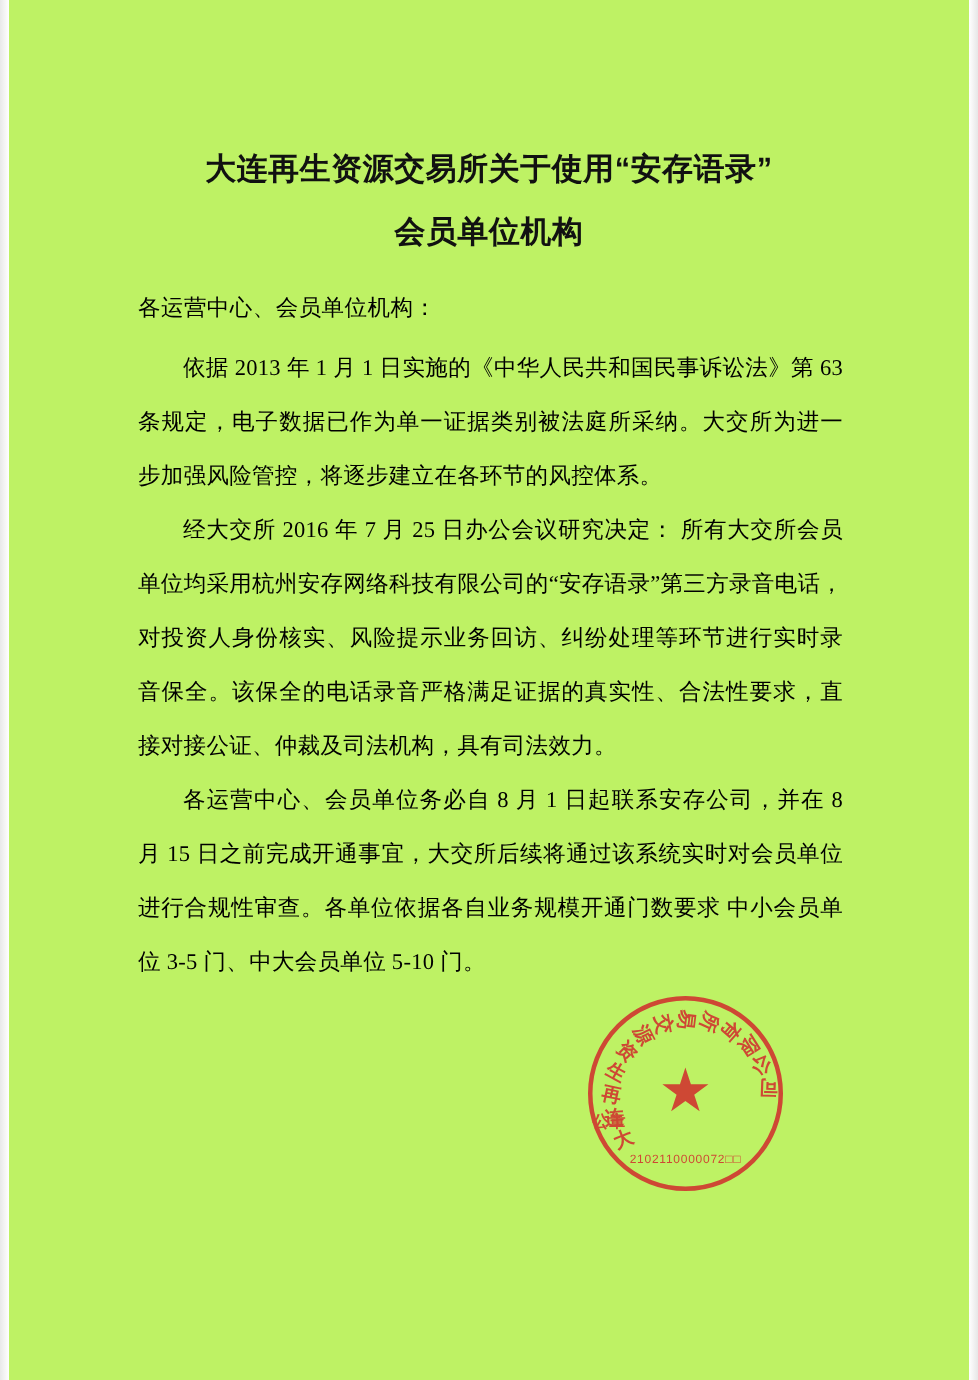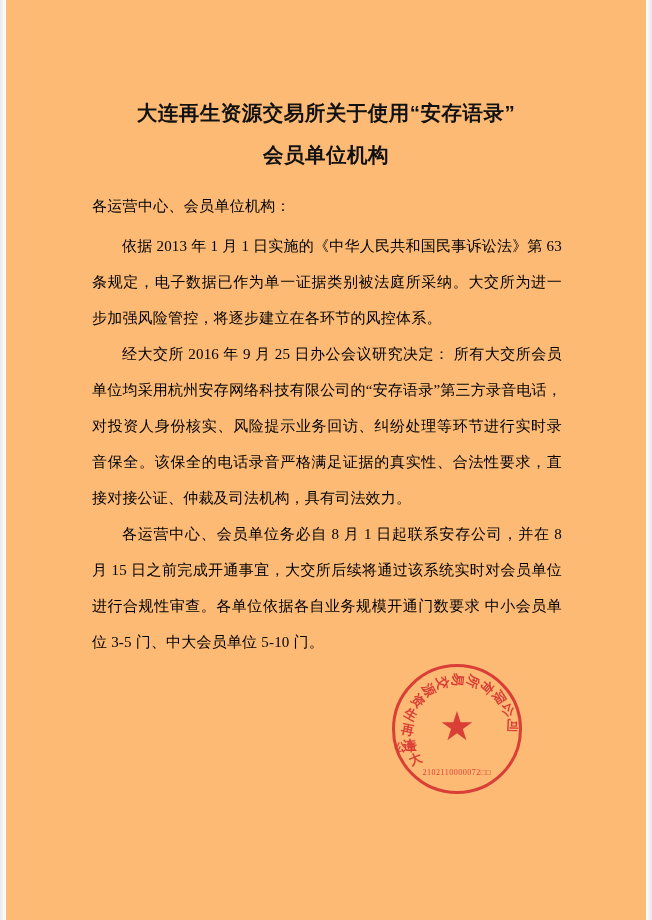--- a/index.html
+++ b/index.html
@@ -12,21 +12,21 @@
     background: #ffffff;
     font-family: "Liberation Serif", "DejaVu Serif", serif;
     color: #000000;
     overflow: hidden;
   }
   .page {
     position: relative;
     width: 652px;
     height: 920px;
     box-sizing: border-box;
-    background: #fdba74;
+    background: #bef264;
   }
   
   .edge-left, .edge-right {
     position: absolute;
     top: 0;
     width: 6px;
     height: 920px;
     background: linear-gradient(to right, #e9e9e9, #ffffff);
   }
   .edge-right {
@@ -134,21 +134,21 @@
     color: #d2232a;
     transform-origin: 0 0;
     white-space: nowrap;
   }
   .seal-bottom {
     position: absolute;
     left: 0;
     right: 0;
     bottom: 14px;
     text-align: center;
-    font-family: Liberation Serif, serif;
+    font-family: Liberation Sans, sans-serif;
     font-size: 8px;
     color: #d2232a;
     letter-spacing: 0.5px;
   }
   .seal-center-label {
     position: absolute;
     left: 0;
     right: 0;
     bottom: 36px;
     font-family: "Liberation Sans", "DejaVu Sans", sans-serif;
@@ -165,21 +165,21 @@
   <div class="edge-right"></div>
 
   <div class="doc-title">
     <span>大连再生资源交易所关于使用“安存语录”</span>
     <span class="line2">会员单位机构</span>
   </div>
 
   <div class="body-block">
     <p class="salutation">各运营中心、会员单位机构：</p>
     <p class="para">依据 2013 年 1 月 1 日实施的《中华人民共和国民事诉讼法》第 63 条规定，电子数据已作为单一证据类别被法庭所采纳。大交所为进一步加强风险管控，将逐步建立在各环节的风控体系。</p>
-    <p class="para">经大交所 2016 年 9 月 25 日办公会议研究决定： 所有大交所会员单位均采用杭州安存网络科技有限公司的“安存语录”第三方录音电话，对投资人身份核实、风险提示业务回访、纠纷处理等环节进行实时录音保全。该保全的电话录音严格满足证据的真实性、合法性要求，直接对接公证、仲裁及司法机构，具有司法效力。</p>
+    <p class="para">经大交所 2016 年 7 月 25 日办公会议研究决定： 所有大交所会员单位均采用杭州安存网络科技有限公司的“安存语录”第三方录音电话，对投资人身份核实、风险提示业务回访、纠纷处理等环节进行实时录音保全。该保全的电话录音严格满足证据的真实性、合法性要求，直接对接公证、仲裁及司法机构，具有司法效力。</p>
     <p class="para">各运营中心、会员单位务必自 8 月 1 日起联系安存公司，并在 8 月 15 日之前完成开通事宜，大交所后续将通过该系统实时对会员单位进行合规性审查。各单位依据各自业务规模开通门数要求 中小会员单位 3-5 门、中大会员单位 5-10 门。</p>
 
     <div class="sign-wrap">
       <div class="seal">
         <div class="seal-inner">
           <div class="seal-text-top">
             <span style="transform: rotate(-112deg) translate(0,-58px) rotate(90deg);">大</span>
             <span style="transform: rotate(-95deg) translate(0,-58px) rotate(90deg);">连</span>
             <span style="transform: rotate(-78deg) translate(0,-58px) rotate(90deg);">再</span>
             <span style="transform: rotate(-61deg) translate(0,-58px) rotate(90deg);">生</span>

